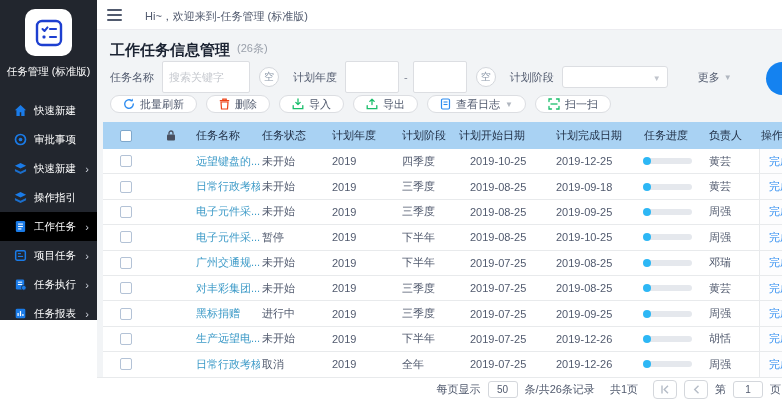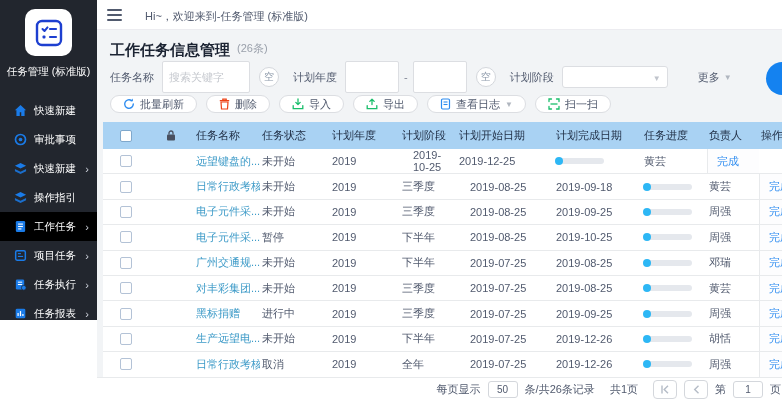--- a/index.html
+++ b/index.html
@@ -279,20 +279,21 @@
         <div class="t-row">
           <div class="cell cell-c">
             <span class="cb"></span>
           </div>
           <div class="cell cell-c"></div>
           <div class="cell">
             <span class="name-link">远望键盘的...</span>
           </div>
           <div class="cell">未开始</div>
           <div class="cell">2019</div>
+          <div class="cell">四季度</div>
           <div class="cell cell-date">2019-10-25</div>
           <div class="cell">2019-12-25</div>
           <div class="cell">
             <span class="pbar">
               <span class="pdot"></span>
             </span>
           </div>
           <div class="cell">黄芸</div>
           <div class="cell cell-op">
             <span class="op-link">完成</span>

